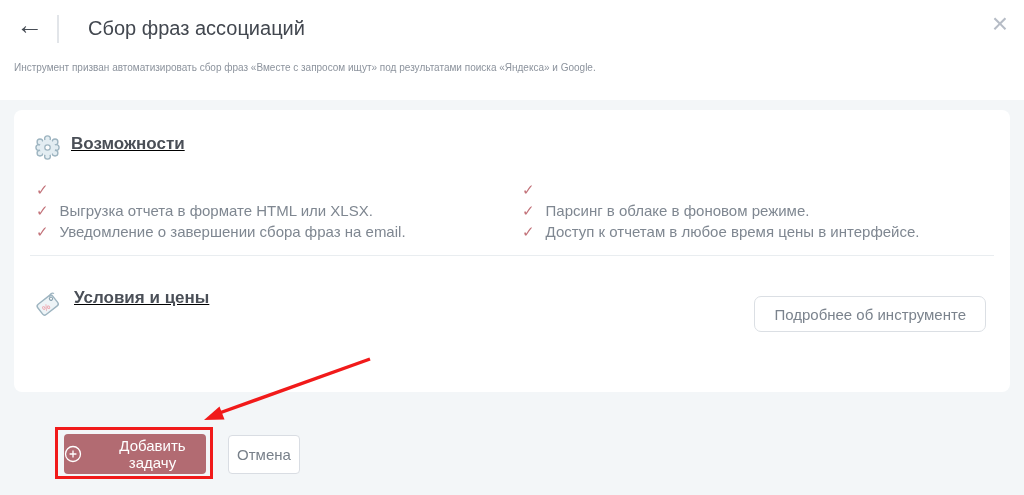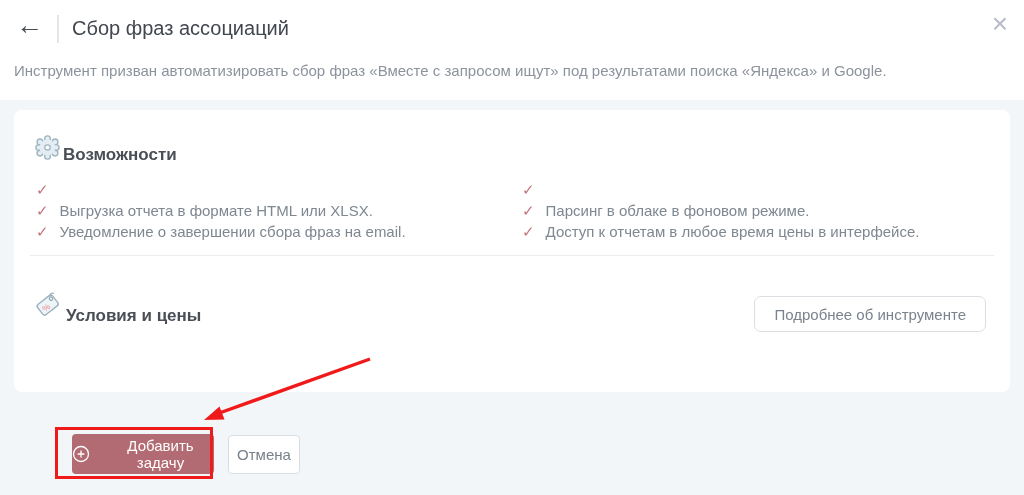--- a/index.html
+++ b/index.html
@@ -16,45 +16,45 @@
   
   .back-arrow {
     position: absolute; left: 16px; top: 12px;
     font-size: 27px; color: #474d55; cursor: pointer; line-height: 1;
   }
   .title-sep {
     position: absolute; left: 57px; top: 15px;
     width: 2px; height: 28px; background: #e2e5e9;
   }
   .page-title {
-    position: absolute; left: 72px; top: 17px;
+    position: absolute; left: 88px; top: 17px;
     font-size: 20px; font-weight: 500; color: #42474f;
   }
   .close-btn {
     position: absolute; right: 16px; top: 10px;
     font-size: 28px; font-weight: 300; color: #b6bcc6; cursor: pointer; line-height: 1;
   }
   .subtitle {
     position: absolute; left: 14px; top: 62px; right: 20px;
-    font-size: 15px; color: #8c939d;
+    font-size: 10px; color: #8c939d;
   }
 
   
   .content-bg {
     position: absolute; left: 0; top: 100px; right: 0; bottom: 0;
     background: #f3f6f8;
   }
 
   
   .card {
     position: absolute; left: 14px; top: 10px;
     width: 996px; height: 282px;
     background: #ffffff; border-radius: 8px;
   }
-  .sec-head { position: absolute; display: flex; align-items: flex-end; gap: 2px; }
+  .sec-head { position: absolute; display: flex; align-items: flex-start; gap: 10px; text-decoration: underline; }
   .sec-head h2 { font-size: 17px; font-weight: 700; color: #4a4f57; }
   .features-head { left: 20px; top: 24px; }
   .pricing-head  { left: 16px; top: 178px; }
 
   .feature-cols {
     position: absolute; left: 22px; top: 69px; right: 22px;
     display: grid; grid-template-columns: 486px 1fr;
   }
   .feature-cols ul { list-style: none; }
   .feature-cols li {
@@ -78,21 +78,21 @@
   .free-note {
     position: absolute; left: 22px; top: 245px;
     font-size: 15px; color: #8a919b;
   }
   .add-task-btn {
     position: absolute; left: 64px; top: 434px;
     width: 142px; height: 40px;
     display: flex; align-items: center; justify-content: center; gap: 17px;
     background: #b26b72; border: 0; border-radius: 4px;
     font-family: "Liberation Sans", sans-serif;
-    font-size: 15px; color: #ffffff; cursor: pointer; margin-left: 8px;
+    font-size: 15px; color: #ffffff; cursor: pointer;
   }
   .cancel-btn {
     position: absolute; left: 228px; top: 435px;
     width: 72px; height: 39px;
     background: #ffffff; border: 1px solid #d9dde3; border-radius: 4px;
     font-family: "Liberation Sans", sans-serif;
     font-size: 15px; color: #78808a; cursor: pointer;
   }
 
   

